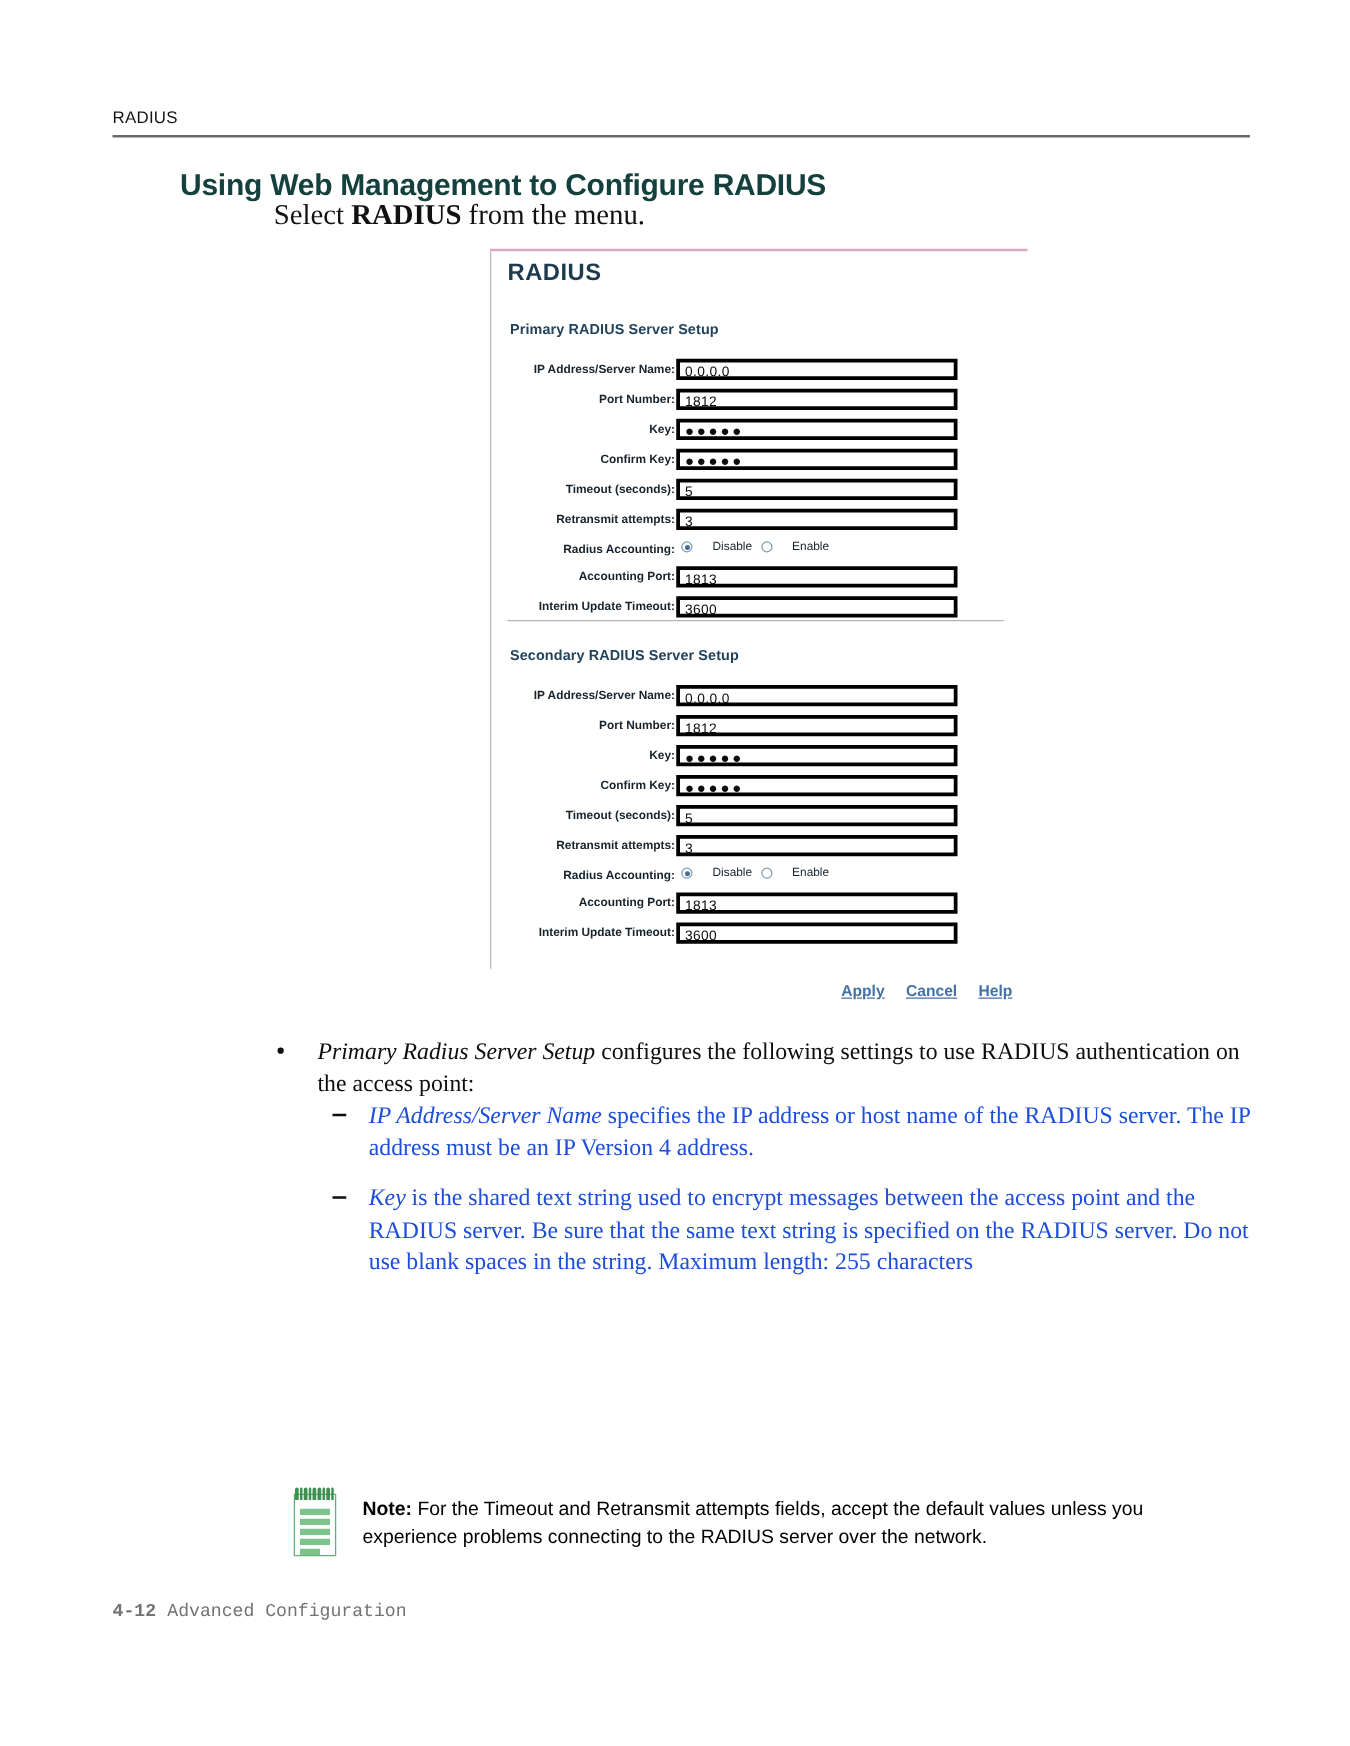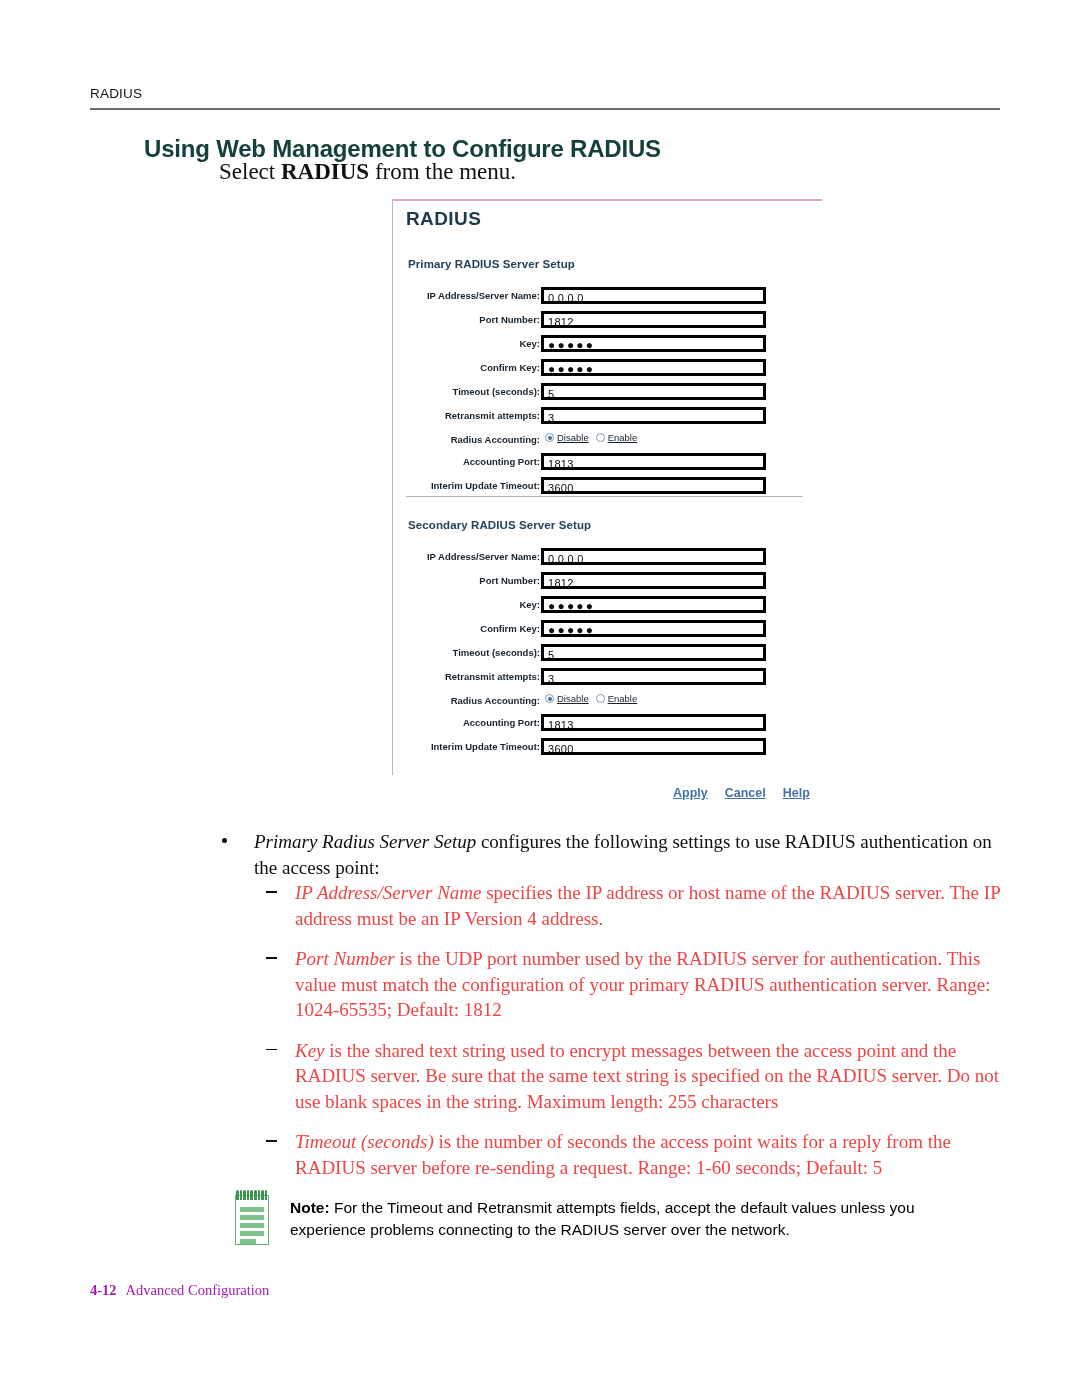--- a/index.html
+++ b/index.html
@@ -166,21 +166,21 @@
     position: absolute;
     left: 155px;
     top: 1px;
     display: flex;
     align-items: center;
     gap: 7px;
     font-family: "Liberation Sans", sans-serif;
     font-size: 9.5px;
     color: #16222c;
   }
-  .radio-opt { display: flex; align-items: center; gap: 3px; text-decoration: underline; }
+  .radio-opt { display: flex; align-items: center; gap: 16px; }
   .radio {
     width: 9px; height: 9px;
     border-radius: 50%;
     border: 1px solid #7d9bb4;
     background: #ffffff;
     box-sizing: border-box;
     position: relative;
   }
   .radio.on::after {
     content: "";
@@ -227,21 +227,21 @@
     top: 9px;
     width: 5px; height: 5px;
     border-radius: 50%;
     background: #0e0e0e;
   }
   .sub {
     position: relative;
     padding-left: 79px;
     font-size: 19px;
     line-height: 25.5px;
-    color: #ef4444;
+    color: #1d4ed8;
     margin-bottom: 15px;
   }
   .sub > .dash {
     position: absolute;
     left: 50px;
     top: 11px;
     width: 11px;
     height: 1.5px;
     background: #0e0e0e;
   }
@@ -299,23 +299,23 @@
     line-height: 22px;
     color: #000000;
   }
   .note-text b { font-weight: bold; }
 
   
   .footer {
     position: absolute;
     left: 90px;
     top: 1282px;
-    font-family: Liberation Serif, serif;
+    font-family: Liberation Mono, monospace;
     font-size: 14.5px;
-    color: #a21caf;
+    color: #737373;
   }
   .footer b { font-weight: bold; }
   .footer .gap { display: inline-block; width: 9px; }
 </style>
 </head>
 <body>
 
 <div class="page">
 
   <div class="runhead">RADIUS</div>
@@ -468,23 +468,21 @@
       <a href="#">Help</a>
     </div>
   </div>
 
   <div class="bullet-block">
     <div class="bullet">
       <span class="dot"></span><span class="it">Primary Radius Server Setup</span><span> configures the following settings to use RADIUS authentication on the access point:</span>
     </div>
     <div id="sub-items">
         <div class="sub"><span class="dash"></span><span class="it">IP Address/Server Name</span><span> specifies the IP address or host name of the RADIUS server. The IP address must be an IP Version 4 address.</span></div>
-        <div class="sub"><span class="dash"></span><span class="it">Port Number</span><span> is the UDP port number used by the RADIUS server for authentication. This value must match the configuration of your primary RADIUS authentication server. Range: 1024-65535; Default: 1812</span></div>
         <div class="sub"><span class="dash"></span><span class="it">Key</span><span> is the shared text string used to encrypt messages between the access point and the RADIUS server. Be sure that the same text string is specified on the RADIUS server. Do not use blank spaces in the string. Maximum length: 255 characters</span></div>
-        <div class="sub"><span class="dash"></span><span class="it">Timeout (seconds)</span><span> is the number of seconds the access point waits for a reply from the RADIUS server before re-sending a request. Range: 1-60 seconds; Default: 5</span></div>
       </div>
   </div>
 
   <div class="note">
     <div class="note-icon">
       <div class="note-pad"></div>
       <div class="note-spiral">
         <i></i>
           <i></i>
           <i></i>

